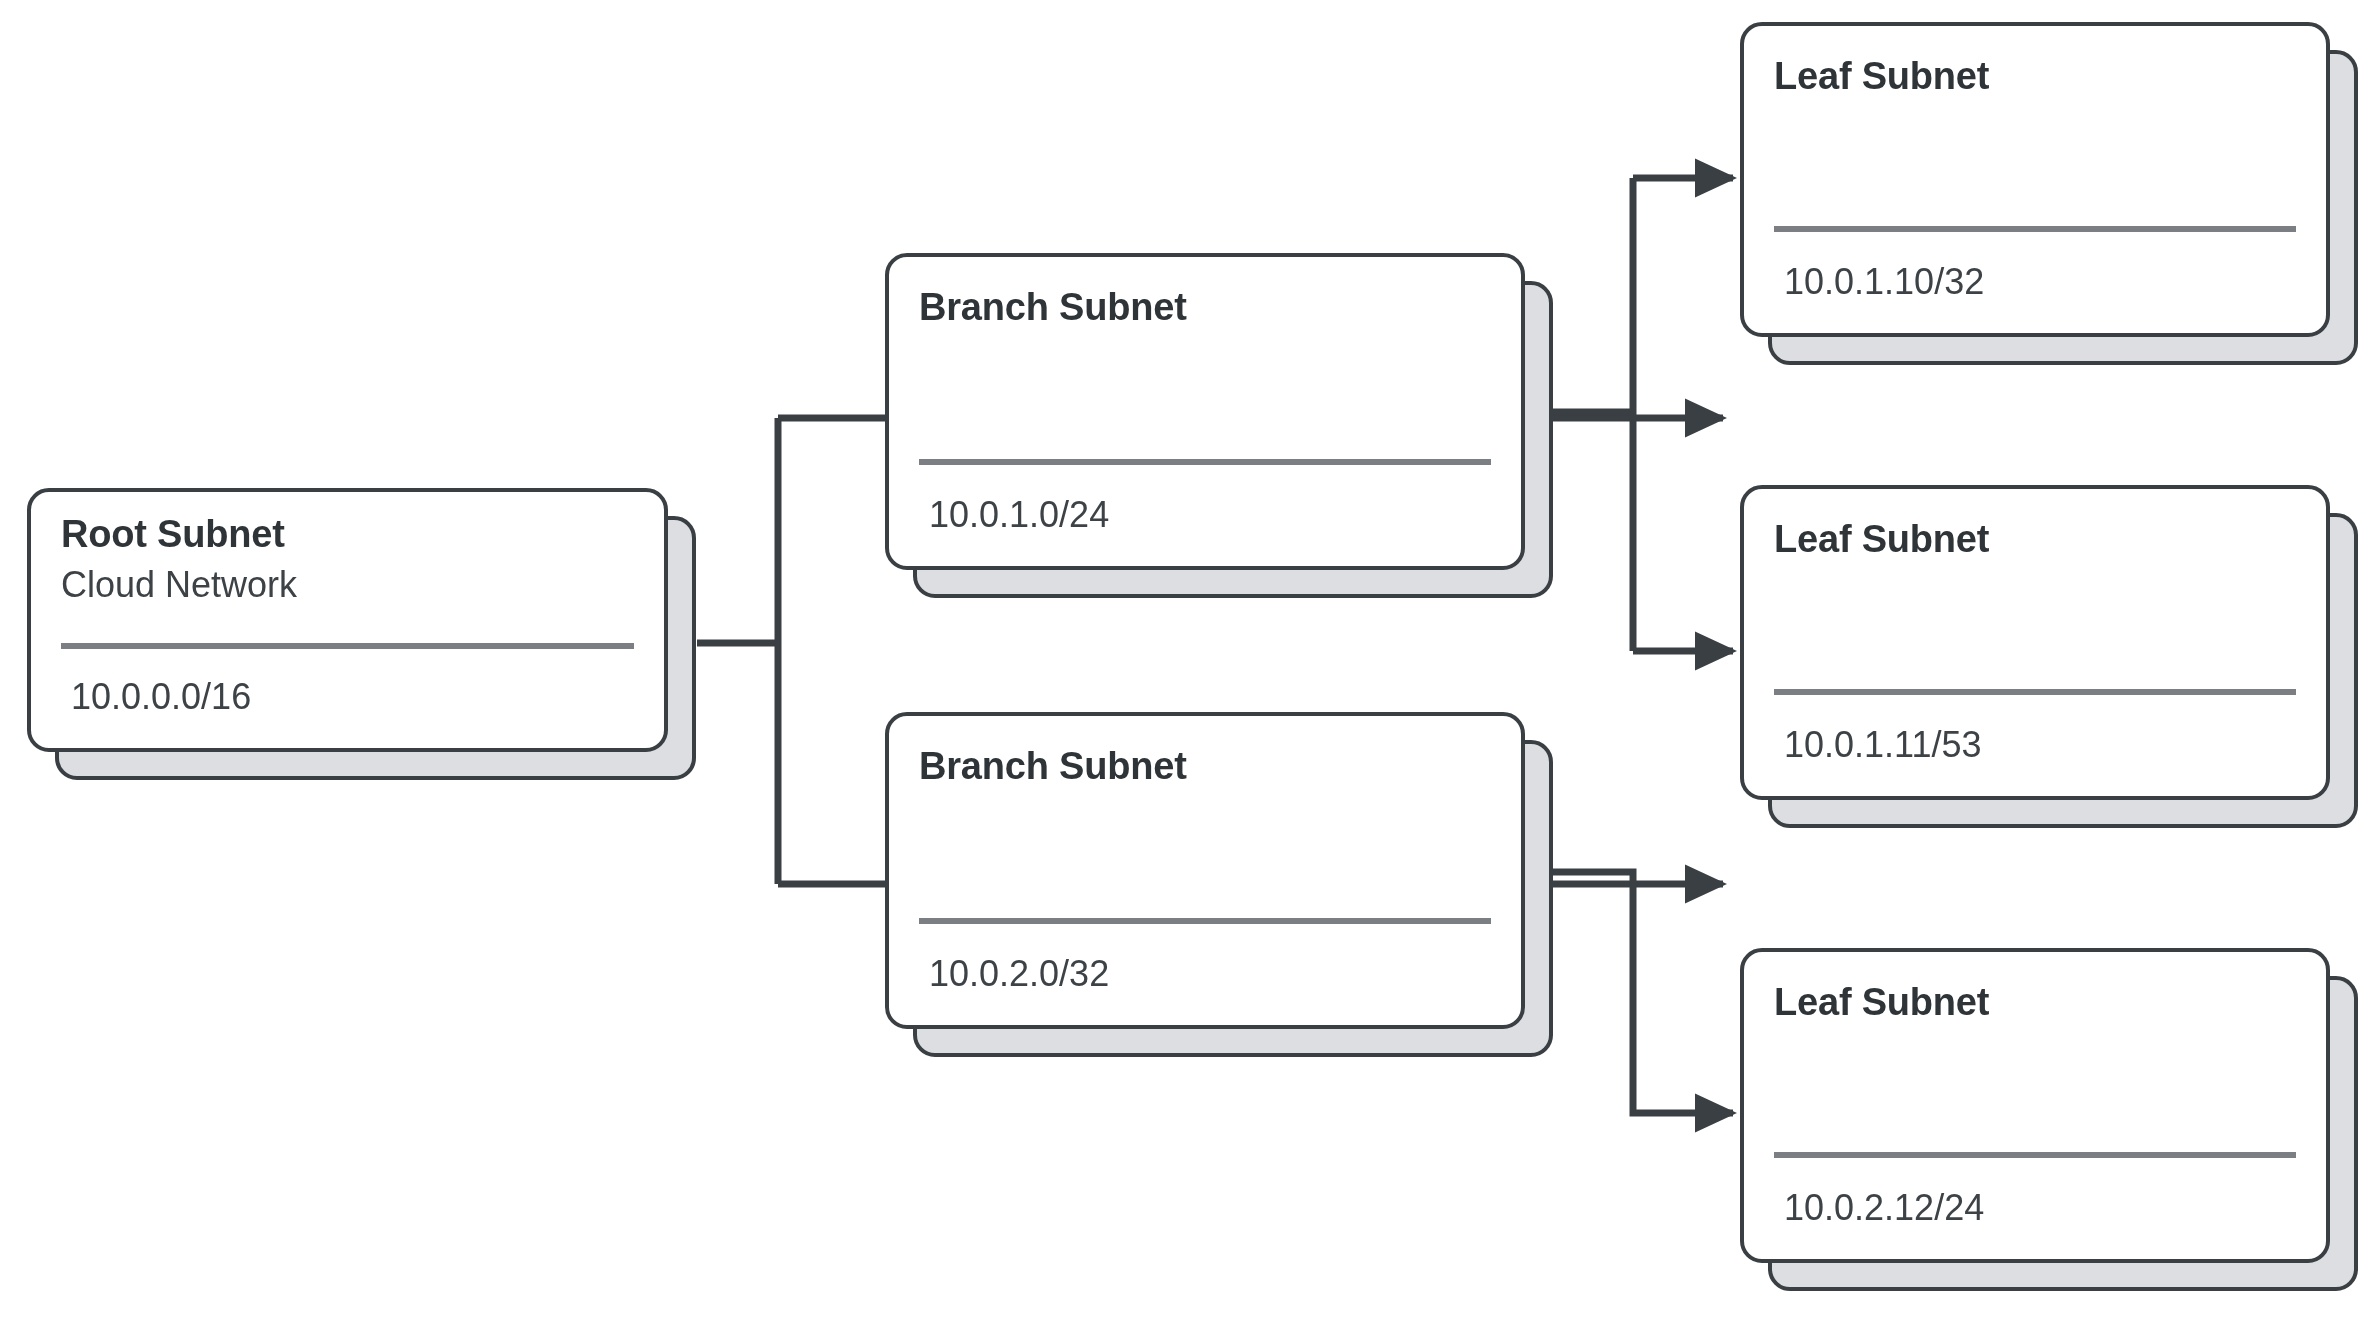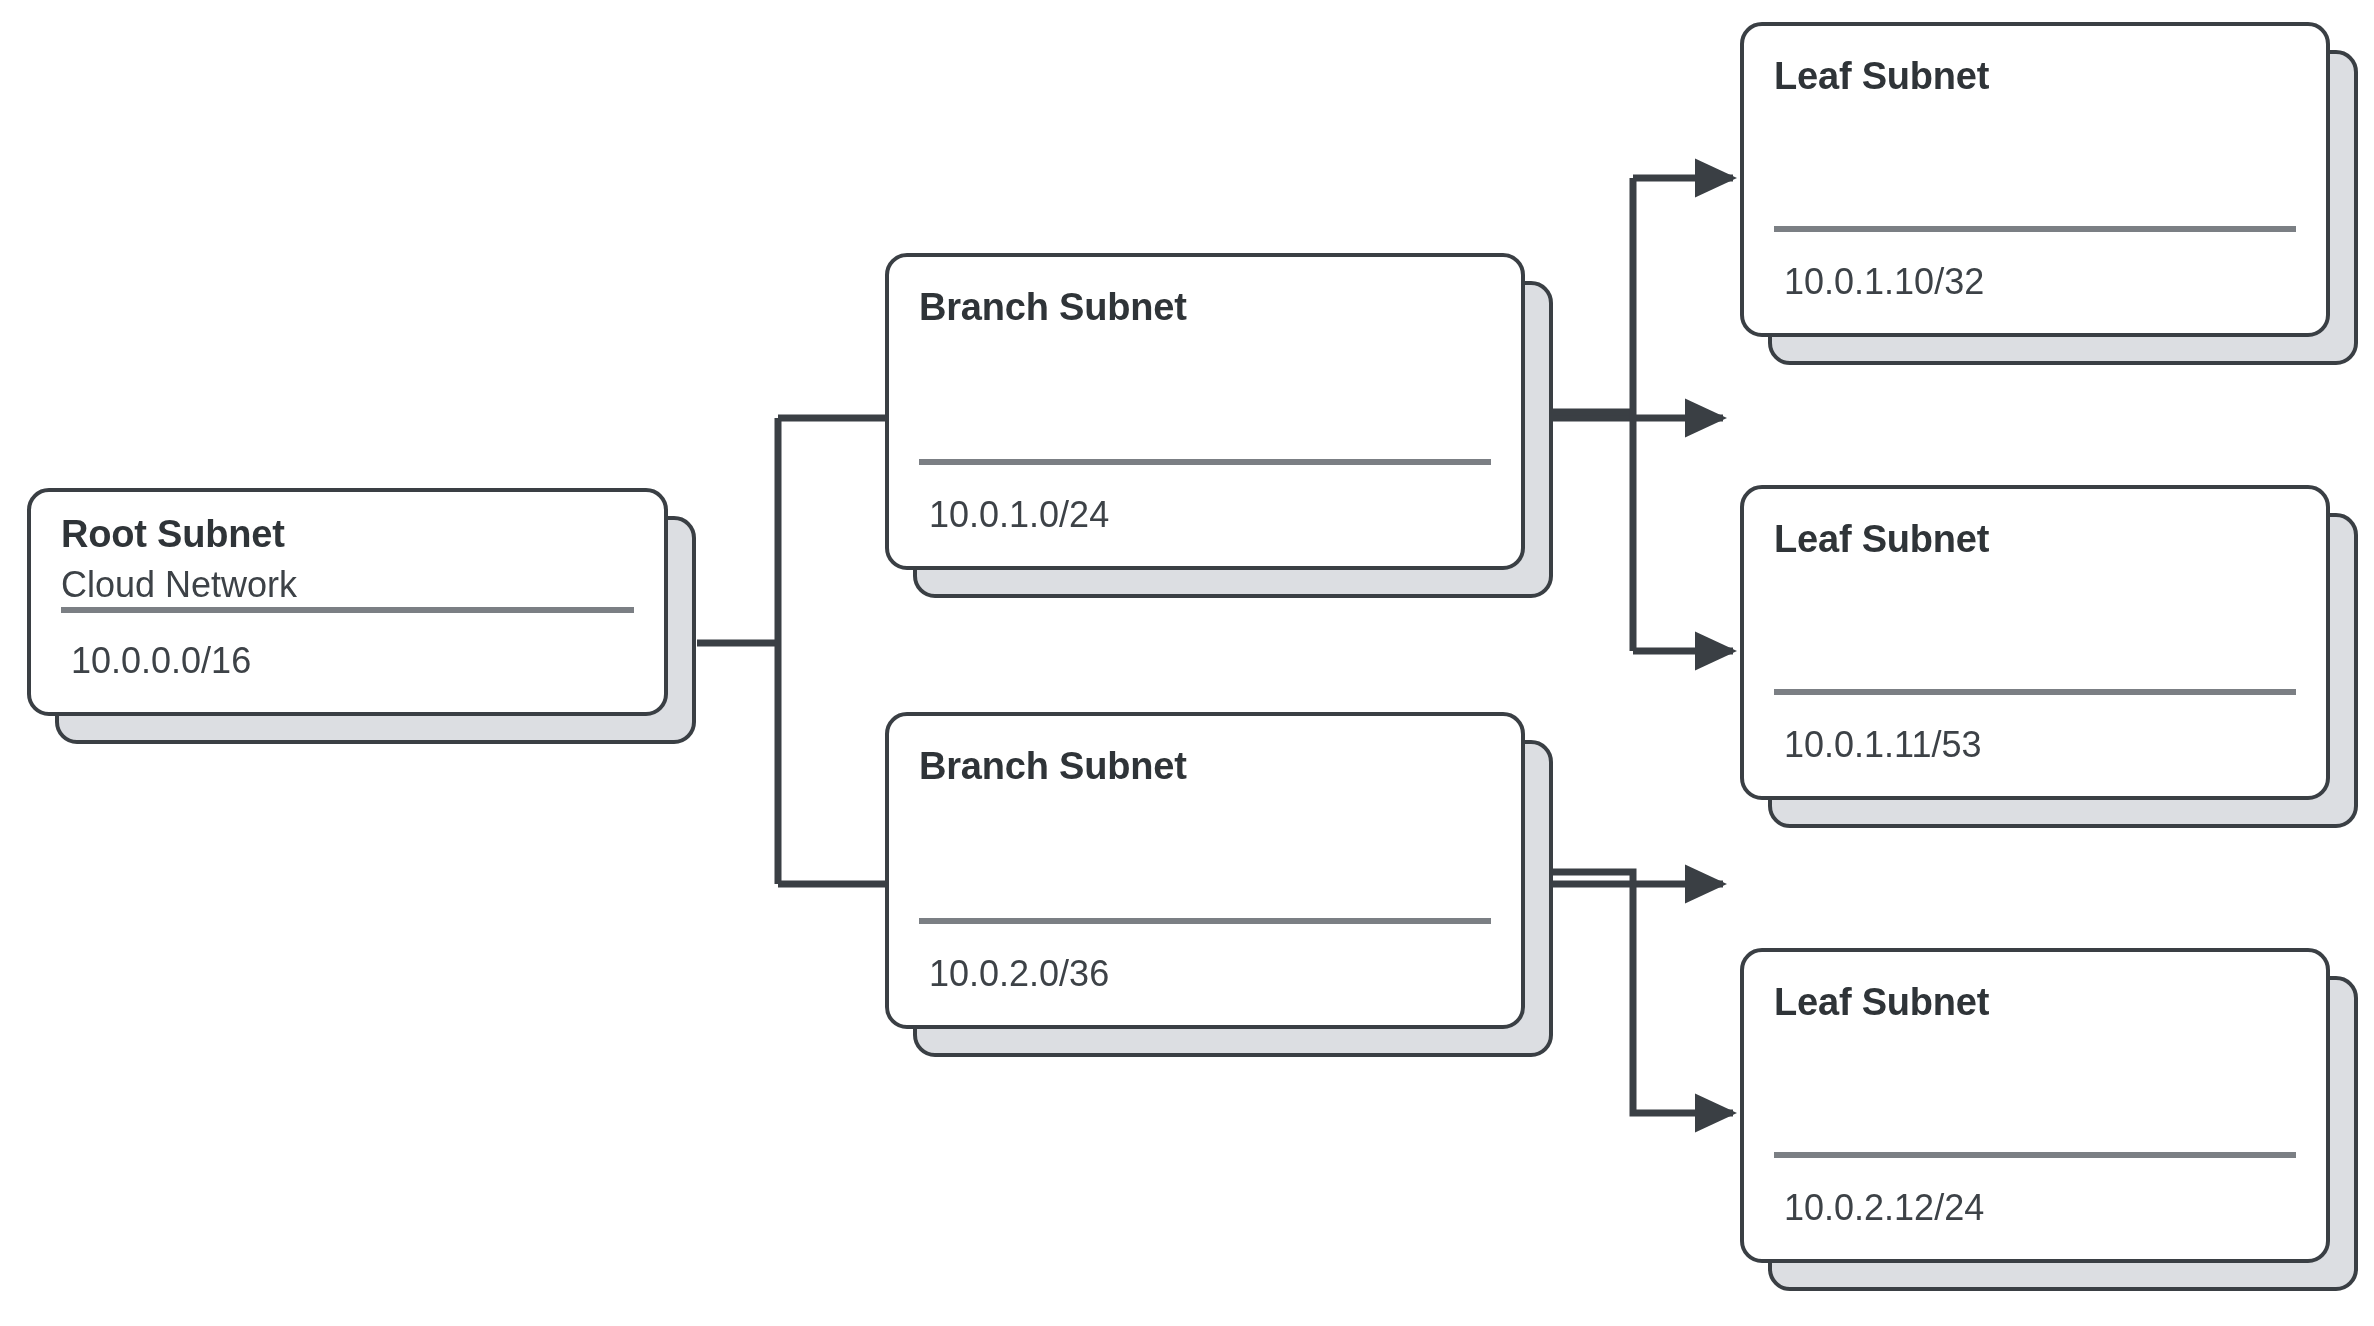--- a/index.html
+++ b/index.html
@@ -92,21 +92,21 @@
   }
   .node .cidr {
     font-size: 36px;
     font-weight: normal;
     color: #3d4247;
     text-align: left;
     line-height: 1.2;
   }
 
   
-  .node.root       { left: 27px;   top: 488px; width: 641px; height: 228px; }
+  .node.root       { left: 27px;   top: 488px; width: 641px; height: 264px; }
   .node.branch-0   { left: 885px;  top: 253px; width: 640px; height: 317px; }
   .node.branch-1   { left: 885px;  top: 712px; width: 640px; height: 317px; }
   .node.leaf-0     { left: 1740px; top: 22px;  width: 590px; height: 315px; }
   .node.leaf-1     { left: 1740px; top: 485px; width: 590px; height: 315px; }
   .node.leaf-2     { left: 1740px; top: 948px; width: 590px; height: 315px; }
 
   
   .node.root .card-head { padding-top: 20px; }
   .node.root .card-foot { padding-bottom: 30px; }
   .node.root .divider-wrap { padding-bottom: 0; }
@@ -195,21 +195,21 @@
   <div class="node branch branch-1">
     <div class="shadow-card"></div>
     <div class="face-card">
       <div class="card-head">
         <div class="title">Branch Subnet</div>
       </div>
       <div class="divider-wrap">
         <div class="divider"></div>
       </div>
       <div class="card-foot">
-        <div class="cidr">10.0.2.0/36</div>
+        <div class="cidr">10.0.2.0/32</div>
       </div>
     </div>
   </div>
 
   <div class="node leaf leaf-0">
     <div class="shadow-card"></div>
     <div class="face-card">
       <div class="card-head">
         <div class="title">Leaf Subnet</div>
       </div>

